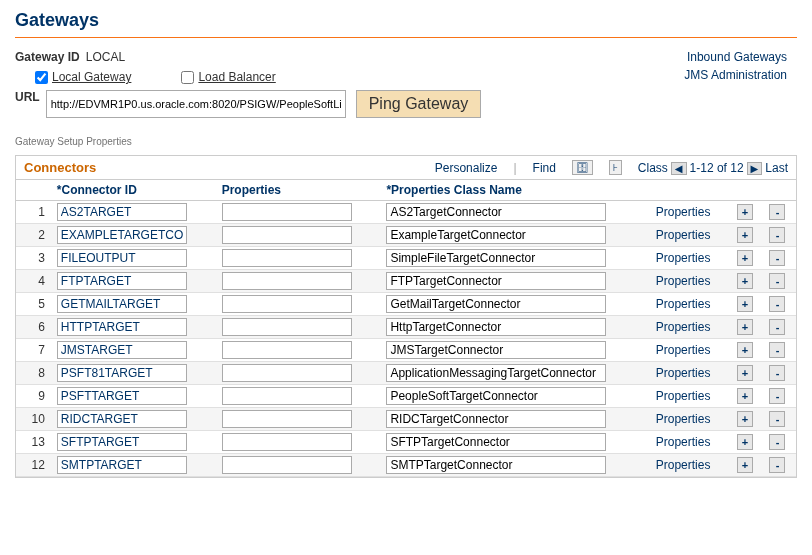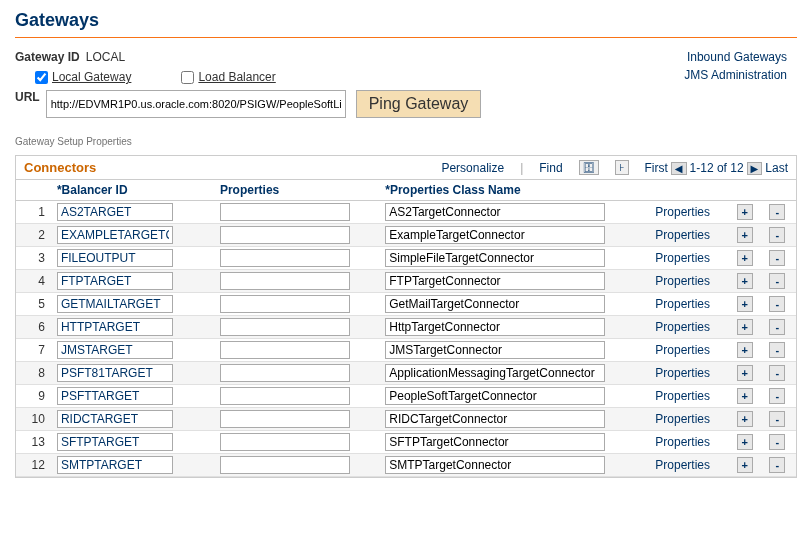--- a/index.html
+++ b/index.html
@@ -80,21 +80,21 @@
     }
     .table td {
       padding: 2px 6px;
       border-bottom: 1px solid #e0e0e0;
       font-size: 12px;
     }
     .table tr:nth-child(odd) td { background: #fff; }
     .table tr:nth-child(even) td { background: #f5f5f5; }
 
     .row-num { color: #333; width: 24px; text-align: right; }
-    .connector-id-input { border: 1px solid #aaa; padding: 1px 3px; width: 116px; font-size: 12px; color: #036; background: #fff; }
+    .connector-id-input { border: 1px solid #aaa; padding: 1px 3px; width: 130px; font-size: 12px; color: #036; background: #fff; }
     .desc-input { border: 1px solid #aaa; padding: 1px 3px; width: 130px; font-size: 12px; background: #fff; }
     .class-input { border: 1px solid #aaa; padding: 1px 3px; width: 220px; font-size: 12px; background: #fff; }
     .props-link { color: #036; text-decoration: none; font-size: 12px; }
 
     .add-btn, .remove-btn {
       display: inline-block;
       width: 16px;
       height: 16px;
       text-align: center;
       line-height: 14px;
@@ -159,34 +159,34 @@
 
     <div class="connectors-header">
       <span class="connectors-title">Connectors</span>
       <div class="header-controls">
         <a href="#">Personalize</a>
         <span class="separator">|</span>
         <a href="#">Find</a>
         <span class="icon-btn">🗄</span>
         <span class="icon-btn">⊦</span>
         <div class="pagination">
-          <span>First</span>
+          <span>Class</span>
           <span class="nav-arrow">◀</span>
           <span>1-12 of 12</span>
           <span class="nav-arrow">▶</span>
           <span>Last</span>
         </div>
       </div>
     </div>
 
     <table class="table">
       <thead>
         <tr>
           <th class="col-num"></th>
-          <th class="col-id">*Balancer ID</th>
+          <th class="col-id">*Connector ID</th>
           <th class="col-desc">Properties</th>
           <th class="col-class">*Properties Class Name</th>
           <th class="col-props"></th>
           <th class="col-add"></th>
           <th class="col-rem"></th>
         </tr>
       </thead>
       <tbody id="connectors-tbody">
       <tr>
       <td class="row-num">1</td>

